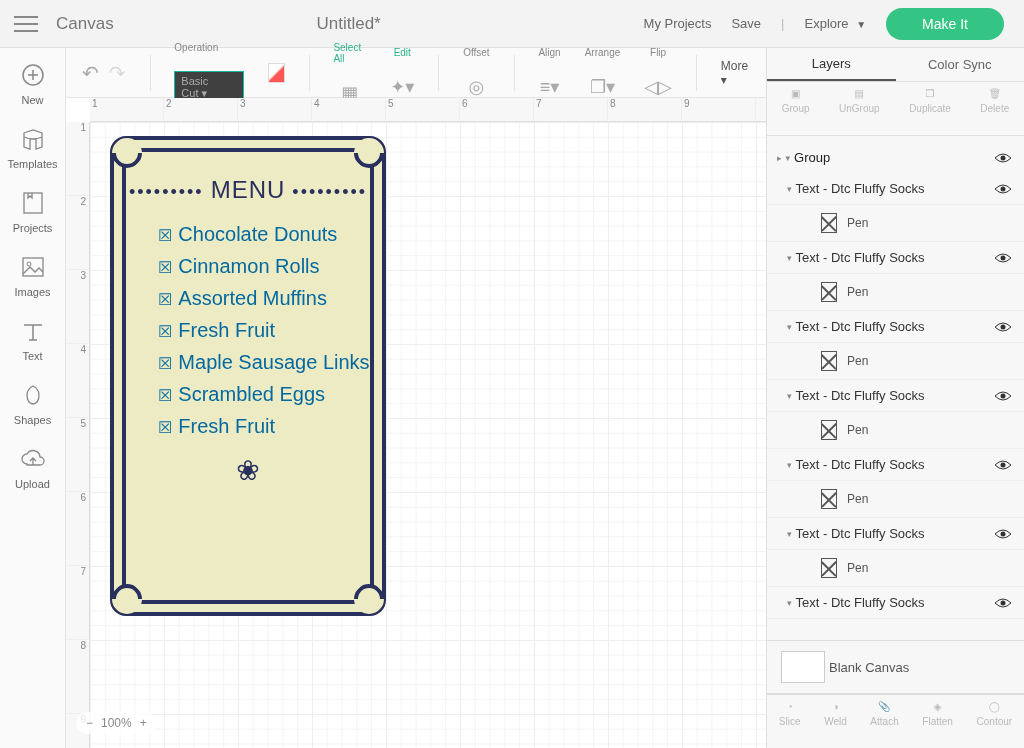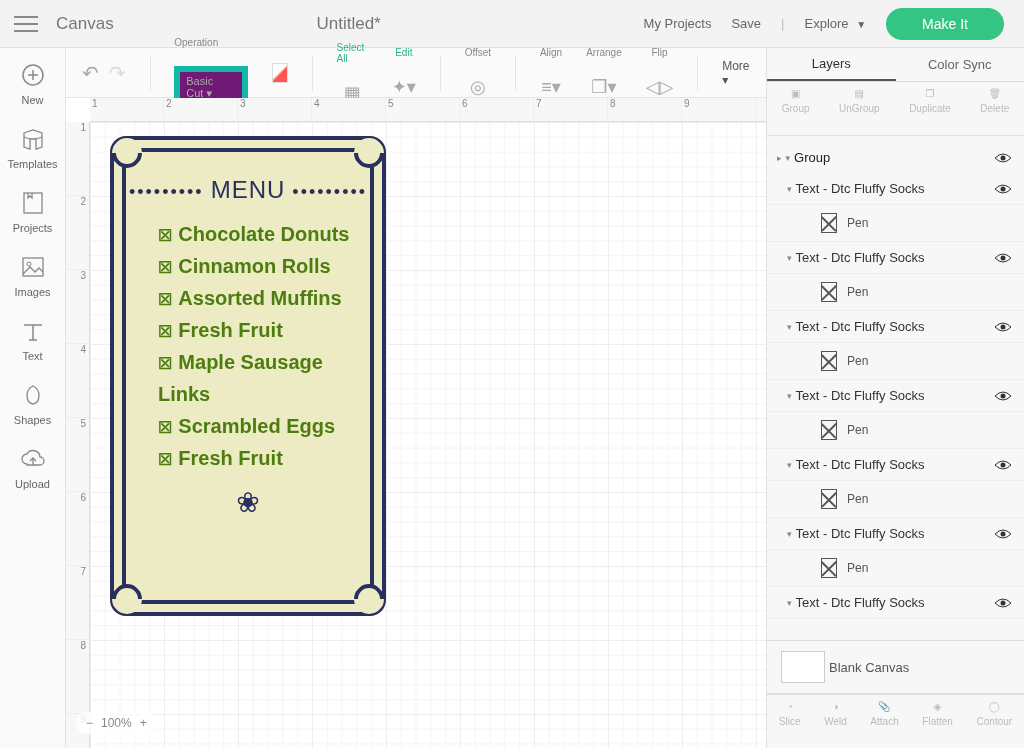--- a/index.html
+++ b/index.html
@@ -20,21 +20,21 @@
   
   .leftrail { position:absolute; top:48px; bottom:0; left:0; width:66px; background:#fafafa; border-right:1px solid #e5e5e5; display:flex; flex-direction:column; align-items:center; padding-top:14px; gap:20px; }
   .tool { display:flex; flex-direction:column; align-items:center; gap:6px; cursor:pointer; color:#666; font-size:11px; width:100%; }
   .icon-shell { width:26px; height:26px; display:flex; align-items:center; justify-content:center; }
 
   
   .toolbar { position:absolute; top:48px; left:66px; right:258px; height:50px; border-bottom:1px solid #e5e5e5; display:flex; align-items:center; gap:24px; padding:0 16px; background:#fafafa; }
   .tb-group { display:flex; flex-direction:column; align-items:center; gap:18px; color:#888; font-size:10px; cursor:pointer; }
   .tb-group.active { color:#2ab38a; }
   .tb-icon { font-size:18px; color:#aaa; }
-  .operation-select { border:6px solid #14b8a6; padding:3px 24px 3px 6px; color:#aaa; font-size:11px; background:#701a75; position:relative;}
+  .operation-select { border:1px solid #14b8a6; padding:3px 24px 3px 6px; color:#aaa; font-size:11px; background:#404040; position:relative;}
   .undo-redo { display:flex; gap:10px; }
   .undo-redo span { font-size:20px; color:#aaa; cursor:pointer;}
   .more { color:#555; font-size:12px; cursor:pointer; }
 
   
   .stage { position:absolute; top:98px; left:66px; right:258px; bottom:0; background:#fff; overflow:hidden;}
   .ruler-h { position:absolute; top:0; left:24px; right:0; height:24px; background:#f7f7f7; border-bottom:1px solid #ddd; display:flex; }
   .ruler-h div { width:74px; font-size:10px; color:#888; text-align:left; padding-left:2px; border-right:1px solid #eee;}
   .ruler-v { position:absolute; top:24px; bottom:0; left:0; width:24px; background:#f7f7f7; border-right:1px solid #ddd;}
   .ruler-v div { height:74px; font-size:10px; color:#888; text-align:right; padding-right:3px; border-bottom:1px solid #eee;}
@@ -47,21 +47,21 @@
   
   .card { position:absolute; top:14px; left:20px; width:276px; height:480px; background:#edebc4; border:4px solid #2a305e; border-radius:16px; }
   .card-inner { position:absolute; inset:8px; border:4px solid #2a305e; }
   .corner { position:absolute; width:30px; height:30px; background:#edebc4; border:4px solid #2a305e; border-radius:50%; }
   .corner.tl{top:-14px;left:-14px;border-left-color:transparent;border-top-color:transparent;transform:rotate(45deg);}
   .corner.tr{top:-14px;right:-14px;border-right-color:transparent;border-top-color:transparent;transform:rotate(-45deg);}
   .corner.bl{bottom:-14px;left:-14px;border-left-color:transparent;border-bottom-color:transparent;transform:rotate(-45deg);}
   .corner.br{bottom:-14px;right:-14px;border-right-color:transparent;border-bottom-color:transparent;transform:rotate(45deg);}
   .card-title { text-align:center; color:#2a305e; font-size:24px; margin-top:24px; letter-spacing:1px; font-family:serif;}
   .card-title .dots { letter-spacing:2px; font-size:18px; vertical-align:middle;}
-  .menu-items { margin:14px 0 0 32px; color:#4d7c0f; font-size:20px; font-family:'Comic Sans MS',cursive; line-height:1.6;font-weight:bold;}
+  .menu-items { margin:14px 0 0 32px; color:#0369a1; font-size:20px; font-family:'Comic Sans MS',cursive; line-height:1.6;}
   .menu-items li { list-style:none; }
   .menu-items li::before { content:"☒"; margin-right:6px; font-family:sans-serif; font-size:16px;}
   .flourish { text-align:center; color:#2a305e; font-size:28px; margin-top:12px;}
 
   
   .rightpanel { position:absolute; top:48px; right:0; bottom:0; width:258px; background:#f7f7f7; border-left:1px solid #e0e0e0; display:flex; flex-direction:column;}
   .tabs { display:flex; height:34px; border-bottom:1px solid #ddd;}
   .tabs div { flex:1; display:flex; align-items:center; justify-content:center; font-size:13px; color:#666; cursor:pointer;}
   .tabs div.active { color:#333; border-bottom:2px solid #555;}
   .actions { display:flex; justify-content:space-around; height:54px; border-bottom:1px solid #e0e0e0; color:#bbb; font-size:10px; padding-top:6px;}

